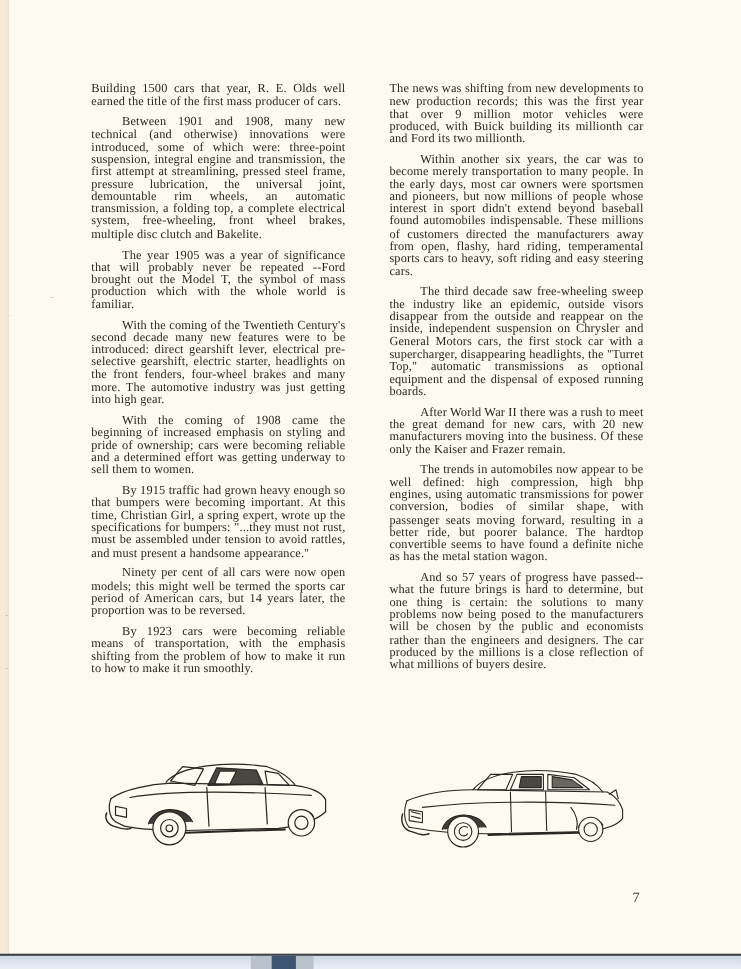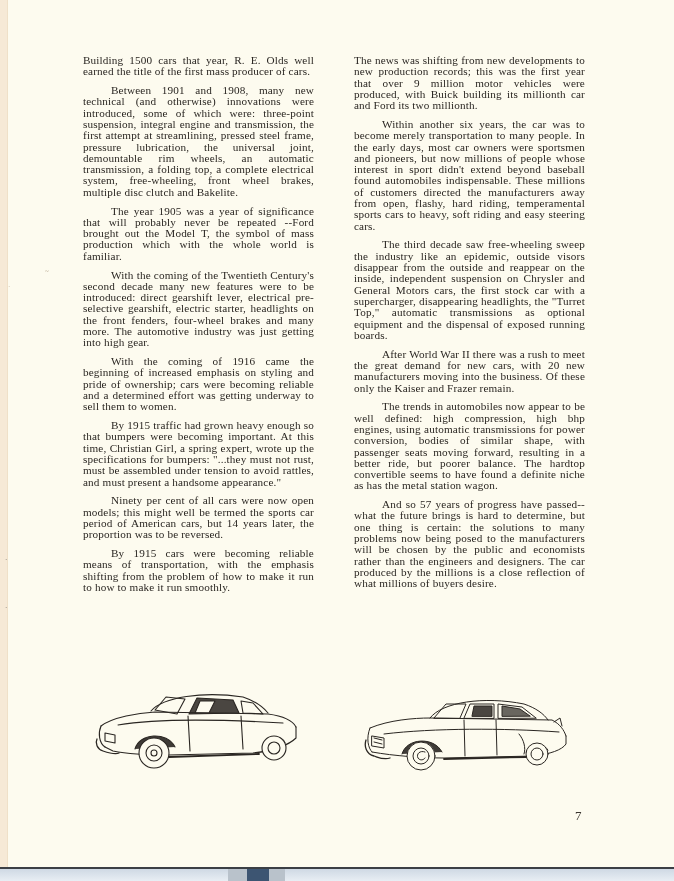--- a/index.html
+++ b/index.html
@@ -12,21 +12,21 @@
   .page {
     position:absolute; left:0; top:0; width:674px; height:867px;
     background:#fdfbef;
   }
   .left-margin-strip {
     position:absolute; left:0; top:0; width:7px; height:867px;
     background:#f6e9d6;
     border-right:1px solid #efe0c8;
   }
   .column {
-    position:absolute; top:55px; width:231px;
+    position:absolute; top:76px; width:231px;
     font-size:11.2px; line-height:11.3px;
     text-align:justify; letter-spacing:0.15px;
   }
   .col-left { left:83px; }
   .col-right { left:354px; }
   .column p { margin:0 0 7.5px 0; text-indent:0; }
   .column p.indent { text-indent:28px; }
   .car { position:absolute; }
   .car-left { left:93px; top:683px; width:218px; height:88px; }
   .car-right { left:364px; top:690px; width:210px; height:82px; }
@@ -59,24 +59,24 @@
   <span class="speck" style="left:45px;top:267px;">~</span>
   <span class="speck" style="left:8px;top:283px;">·</span>
   <span class="speck" style="left:5px;top:556px;color:#555;">·</span>
   <span class="speck" style="left:5px;top:604px;color:#555;">·</span>
 
   <div class="column col-left">
     <p>Building 1500 cars that year, R. E. Olds well earned the title of the first mass producer of cars.</p>
     <p class="indent">Between 1901 and 1908, many new technical (and otherwise) innovations were introduced, some of which were: three-point suspension, integral engine and transmission, the first attempt at streamlining, pressed steel frame, pressure lubrication, the universal joint, demountable rim wheels, an automatic transmission, a folding top, a complete electrical system, free-wheeling, front wheel brakes, multiple disc clutch and Bakelite.</p>
     <p class="indent">The year 1905 was a year of significance that will probably never be repeated --Ford brought out the Model T, the symbol of mass production which with the whole world is familiar.</p>
     <p class="indent">With the coming of the Twentieth Century's second decade many new features were to be introduced: direct gearshift lever, electrical pre-selective gearshift, electric starter, headlights on the front fenders, four-wheel brakes and many more. The automotive industry was just getting into high gear.</p>
-    <p class="indent">With the coming of 1916 came the beginning of increased emphasis on styling and pride of ownership; cars were becoming reliable and a determined effort was getting underway to sell them to women.</p>
+    <p class="indent">With the coming of 1908 came the beginning of increased emphasis on styling and pride of ownership; cars were becoming reliable and a determined effort was getting underway to sell them to women.</p>
     <p class="indent">By 1915 traffic had grown heavy enough so that bumpers were becoming important. At this time, Christian Girl, a spring expert, wrote up the specifications for bumpers: "...they must not rust, must be assembled under tension to avoid rattles, and must present a handsome appearance."</p>
     <p class="indent">Ninety per cent of all cars were now open models; this might well be termed the sports car period of American cars, but 14 years later, the proportion was to be reversed.</p>
-    <p class="indent">By 1915 cars were becoming reliable means of transportation, with the emphasis shifting from the problem of how to make it run to how to make it run smoothly.</p>
+    <p class="indent">By 1923 cars were becoming reliable means of transportation, with the emphasis shifting from the problem of how to make it run to how to make it run smoothly.</p>
   </div>
 
   <div class="column col-right">
     <p>The news was shifting from new developments to new production records; this was the first year that over 9 million motor vehicles were produced, with Buick building its millionth car and Ford its two millionth.</p>
     <p class="indent">Within another six years, the car was to become merely transportation to many people. In the early days, most car owners were sportsmen and pioneers, but now millions of people whose interest in sport didn't extend beyond baseball found automobiles indispensable. These millions of customers directed the manufacturers away from open, flashy, hard riding, temperamental sports cars to heavy, soft riding and easy steering cars.</p>
     <p class="indent">The third decade saw free-wheeling sweep the industry like an epidemic, outside visors disappear from the outside and reappear on the inside, independent suspension on Chrysler and General Motors cars, the first stock car with a supercharger, disappearing headlights, the "Turret Top," automatic transmissions as optional equipment and the dispensal of exposed running boards.</p>
     <p class="indent">After World War II there was a rush to meet the great demand for new cars, with 20 new manufacturers moving into the business. Of these only the Kaiser and Frazer remain.</p>
     <p class="indent">The trends in automobiles now appear to be well defined: high compression, high bhp engines, using automatic transmissions for power conversion, bodies of similar shape, with passenger seats moving forward, resulting in a better ride, but poorer balance. The hardtop convertible seems to have found a definite niche as has the metal station wagon.</p>
     <p class="indent">And so 57 years of progress have passed--what the future brings is hard to determine, but one thing is certain: the solutions to many problems now being posed to the manufacturers will be chosen by the public and economists rather than the engineers and designers. The car produced by the millions is a close reflection of what millions of buyers desire.</p>
   </div>

